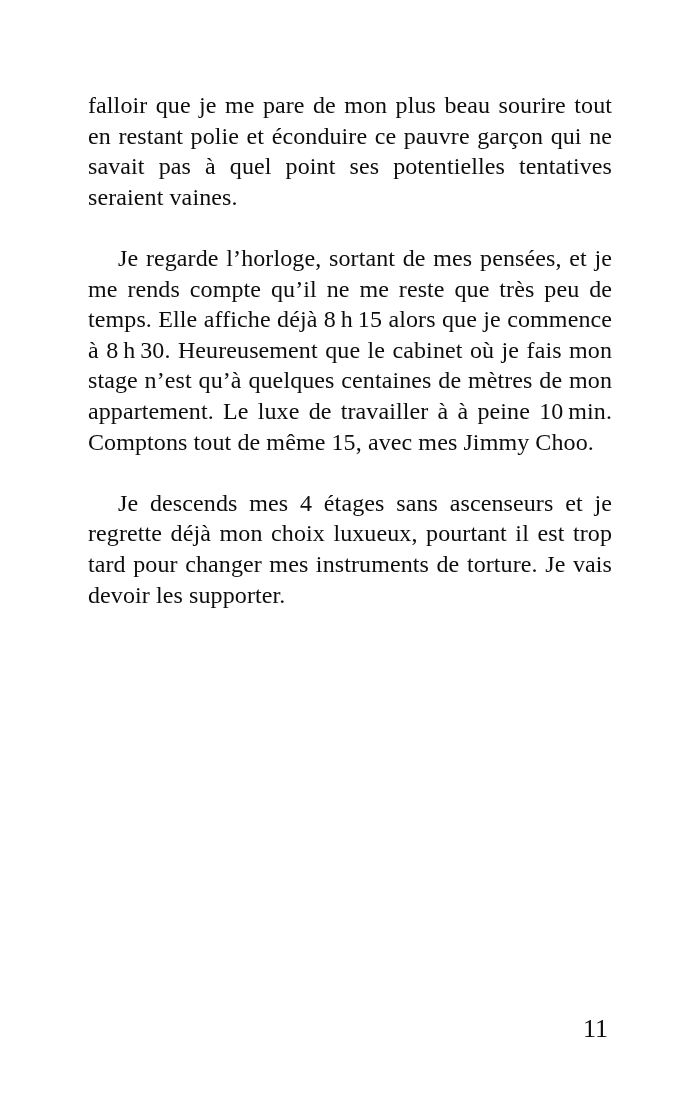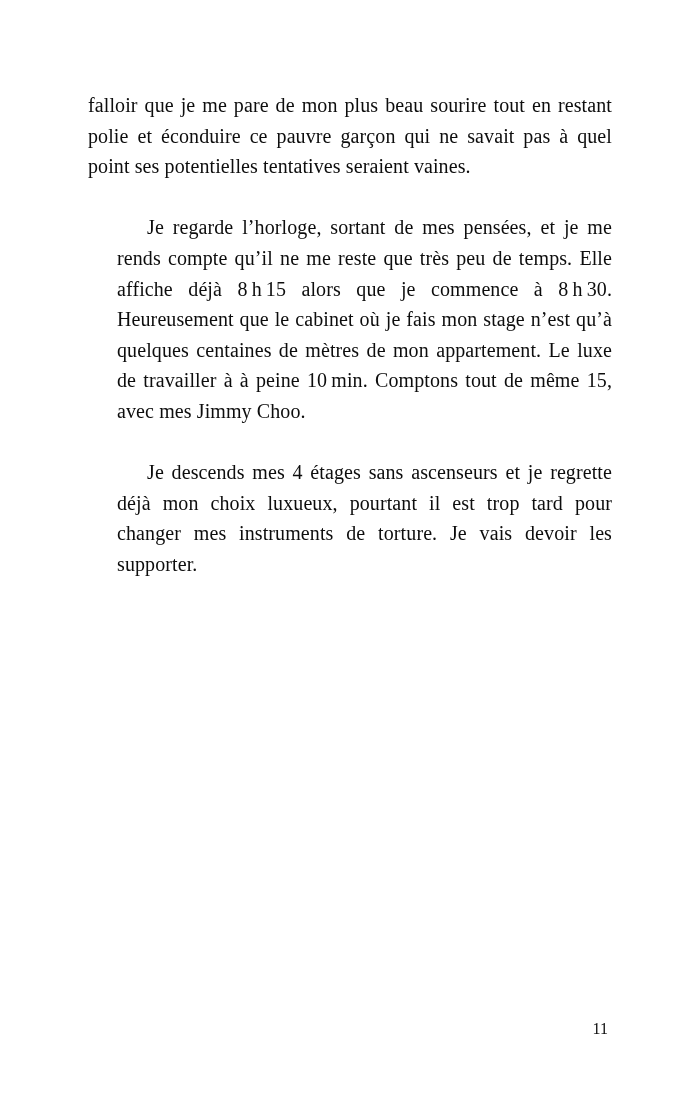--- a/index.html
+++ b/index.html
@@ -17,36 +17,35 @@
     color: #0d0d0d;
   }
   .text-block {
     position: absolute;
     top: 90px;
     left: 88px;
     width: 524px;
   }
   .text-block p {
     margin: 0;
-    font-size: 20px;
+    font-size: 24px;
     line-height: 30.6px;
     text-align: justify;
     letter-spacing: 0.1px;
     hyphens: none;
   }
   .text-block p.indent {
     text-indent: 30px;
     margin-top: 30.6px;
-    margin-left: 29px;
   }
   .page-number {
     position: absolute;
     top: 1014px;
     right: 92px;
-    font-size: 16px;
+    font-size: 26px;
     line-height: 30px;
     text-align: right;
   }
 </style>
 </head>
 <body>
 
 <div class="book-page">
   <div class="text-block">
     <p>falloir que je me pare de mon plus beau sourire tout en restant polie et éconduire ce pauvre garçon qui ne savait pas à quel point ses potentielles tentatives seraient vaines.</p>

